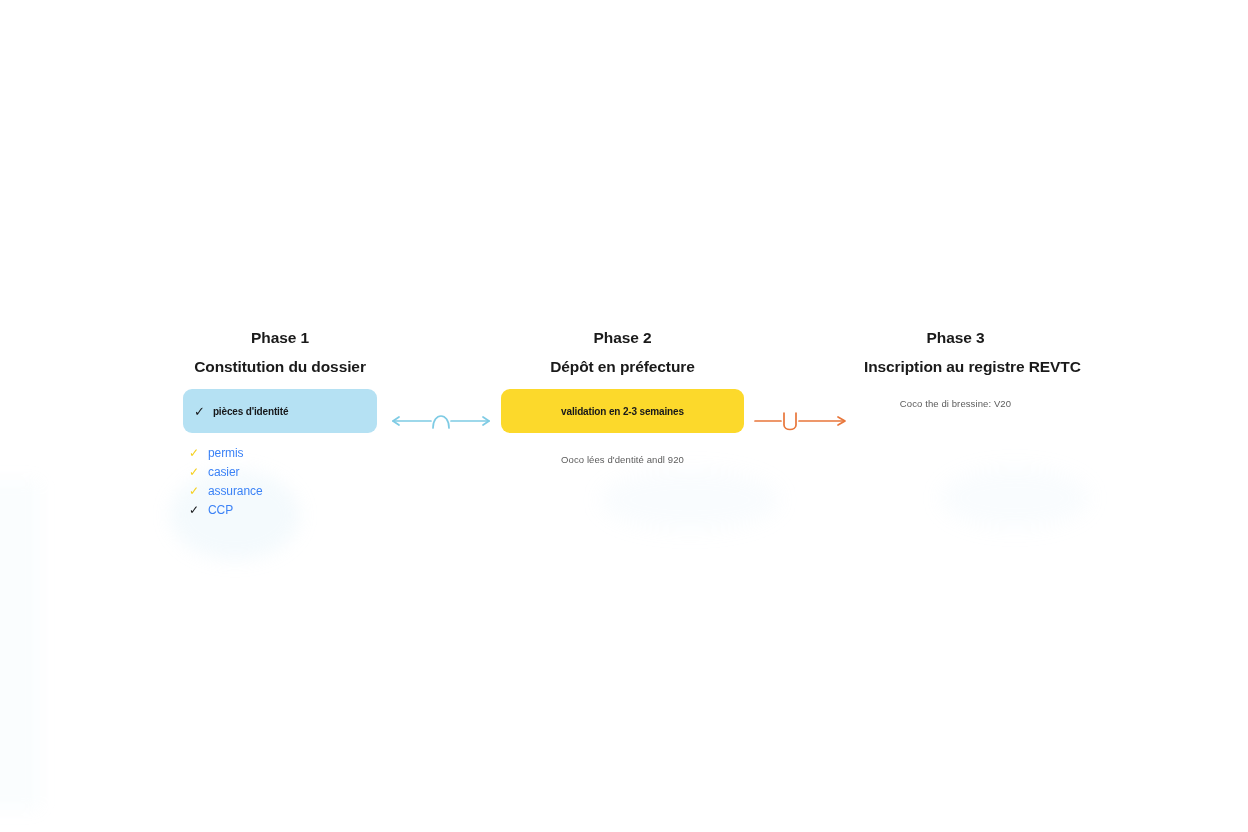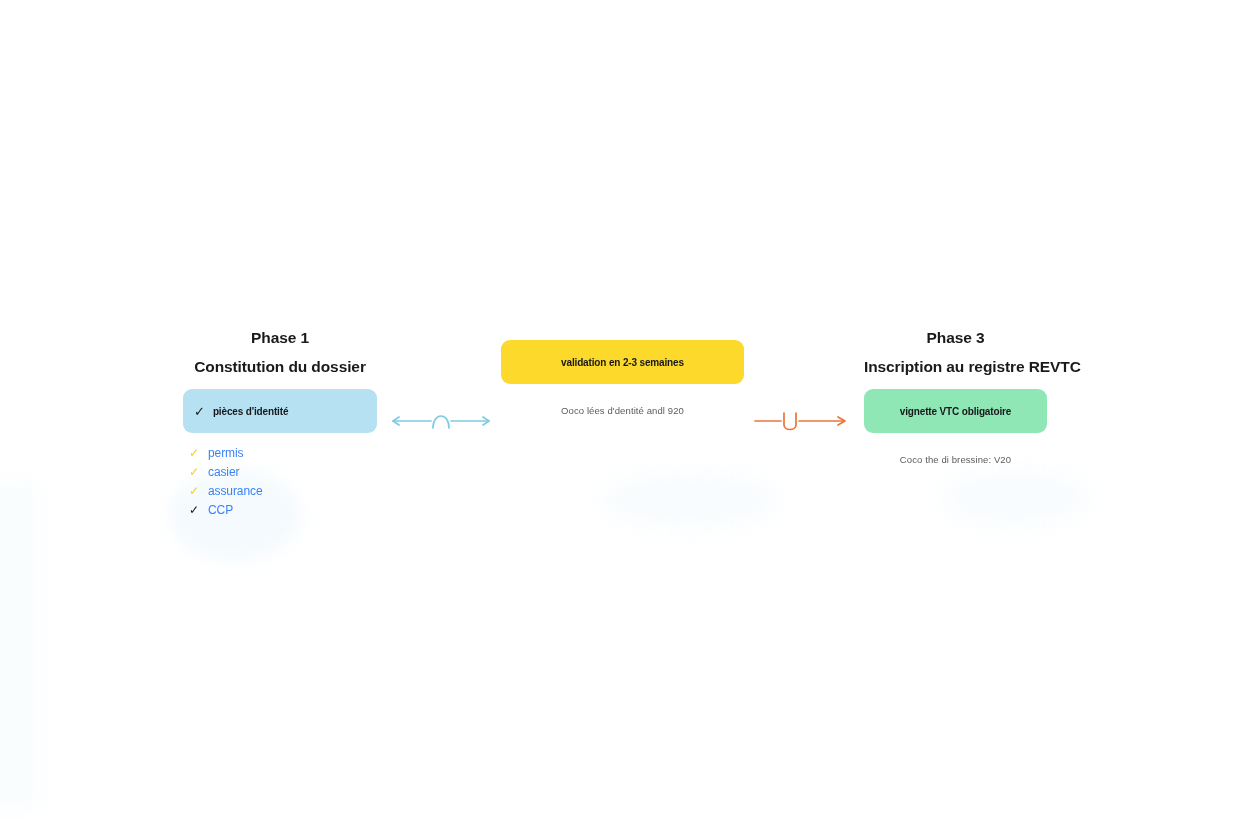--- a/index.html
+++ b/index.html
@@ -201,20 +201,24 @@
         <path d="M46 30 C46 14, 62 14, 62 30"></path>
 
         <path d="M64 23 H102"></path>
 
         <path d="M96 19 L102 23 L96 27"></path>
       </g>
     </svg>
   </div>
 
   <div class="phase" id="phase2">
+    <div class="phase-head">
+      <div class="phase-number">Phase 2</div>
+      <div class="phase-title">Dépôt en préfecture</div>
+    </div>
 
     <div class="chip" id="chip2">
       <span class="chip-label">validation en 2-3 semaines</span>
     </div>
 
     <div class="caption">Ooco lées d'dentité andl 920</div>
   </div>
 
   <div class="connector" id="connector2">
     <svg width="100" height="44" viewBox="0 0 100 44" fill="none">
@@ -230,20 +234,17 @@
       </g>
     </svg>
   </div>
 
   <div class="phase" id="phase3">
     <div class="phase-head">
       <div class="phase-number">Phase 3</div>
       <div class="phase-title">Inscription au registre REVTC</div>
     </div>
 
-    <div class="chip" id="chip3">
-      <span class="chip-label">vignette VTC obligatoire</span>
-    </div>
 
     <div class="caption">Coco the di bressine: V20</div>
   </div>
 
 </div>
 
 </body></html>

